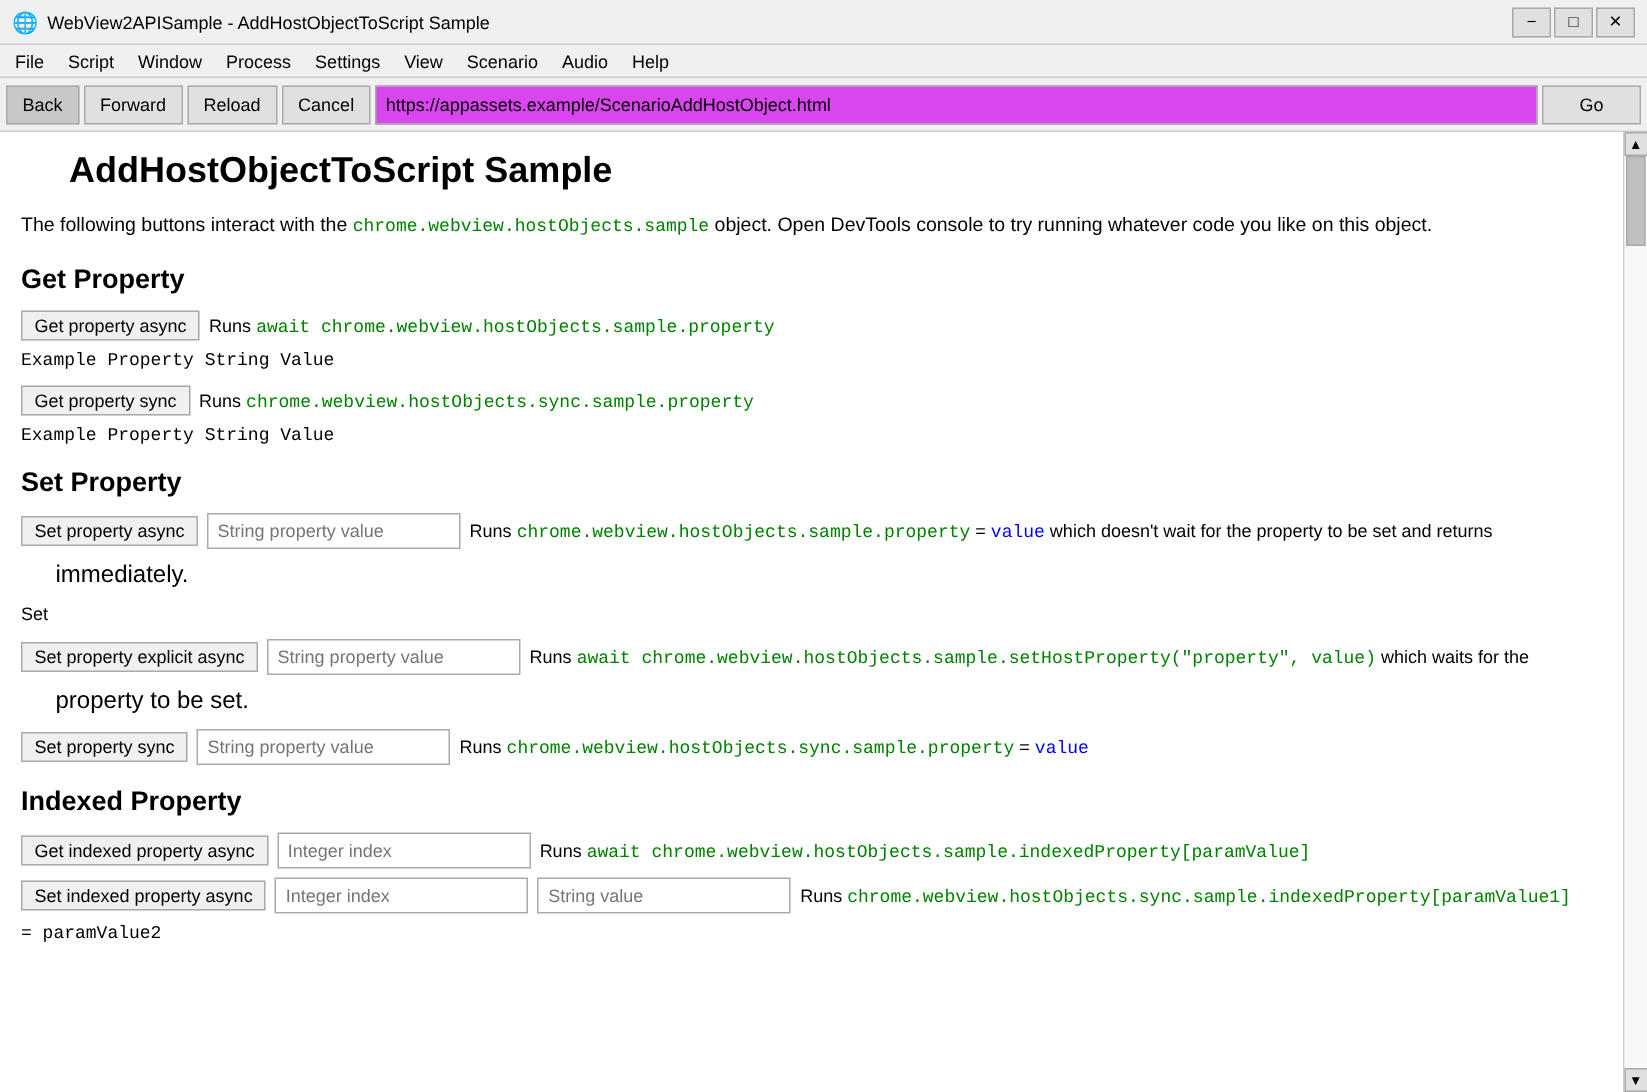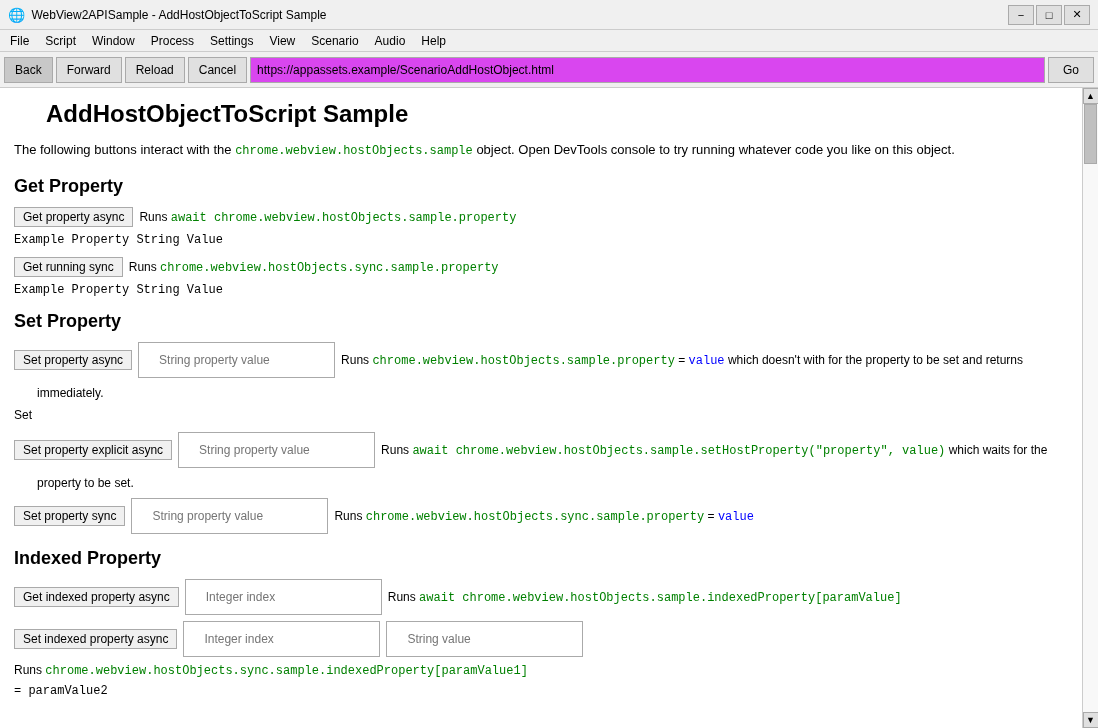--- a/index.html
+++ b/index.html
@@ -66,21 +66,21 @@
     .nav-btn.active { background: #c8c8c8; }
     .url-box {
       flex: 1;
       height: 26px;
       border: 1px solid #aaa;
       padding: 2px 6px;
       font-size: 12px;
       background: #d946ef;
     }
     .go-btn {
-      padding: 3px 14px;
+      padding: 3px 24px;
       border: 1px solid #aaa;
       background: #e0e0e0;
       cursor: pointer;
       font-size: 12px;
       height: 26px;
     }
 
     
     .content-wrapper {
       display: flex;
@@ -185,38 +185,38 @@
       color: #0000ff;
       font-size: 12px;
     }
     .result-text {
       font-family: 'Courier New', monospace;
       font-size: 12px;
       color: #000;
       margin-bottom: 10px;
     }
     .input-field {
-      padding: 2px 20px;
+      padding: 2px 6px;
       border: 1px solid #aaa;
       background: #fff;
       font-size: 12px;
-      height: 36px;
+      height: 24px;
       color: #999;
       min-width: 140px;
     }
     .input-field-wide {
       min-width: 160px;
     }
     .status-text {
       font-size: 12px;
       color: #000;
       margin-bottom: 10px;
     }
     .multiline-desc {
-      font-size: 12px;
+      font-size: 16px;
       color: #000;
       margin-bottom: 6px;
       line-height: 1.5;
       padding-left: 23px;
     }
     .section-divider {
       margin-bottom: 14px;
     }
     .bottom-result {
       font-family: Liberation Mono, monospace;
@@ -272,36 +272,36 @@
 
       <div class="button-row">
         <button class="action-btn">Get property async</button>
         <span class="run-text">
           <span>Runs </span><span class="code">await chrome.webview.hostObjects.sample.property</span>
         </span>
       </div>
       <div class="result-text">Example Property String Value</div>
 
       <div class="button-row">
-        <button class="action-btn">Get running sync</button>
+        <button class="action-btn">Get property sync</button>
         <span class="run-text">
           <span>Runs </span><span class="code">chrome.webview.hostObjects.sync.sample.property</span>
         </span>
       </div>
       <div class="result-text">Example Property String Value</div>
     </div>
 
     <div class="section-divider">
       <h2 class="section-title">Set Property</h2>
 
       <div class="button-row">
         <button class="action-btn">Set property async</button>
         <input class="input-field" type="text" placeholder="String property value" style="">
         <span class="run-text">
-          <span>Runs </span><span class="code">chrome.webview.hostObjects.sample.property</span><span> = </span><span class="code-blue">value</span><span> which doesn't with for the property to be set and returns</span>
+          <span>Runs </span><span class="code">chrome.webview.hostObjects.sample.property</span><span> = </span><span class="code-blue">value</span><span> which doesn't wait for the property to be set and returns</span>
         </span>
       </div>
       <div class="multiline-desc">immediately.</div>
       <div class="status-text">Set</div>
 
       <div class="button-row">
         <button class="action-btn">Set property explicit async</button>
         <input class="input-field input-field-wide" type="text" placeholder="String property value" style="">
         <span class="run-text">
           <span>Runs </span><span class="code">await chrome.webview.hostObjects.sample.setHostProperty("property", value)</span><span> which waits for the</span>

